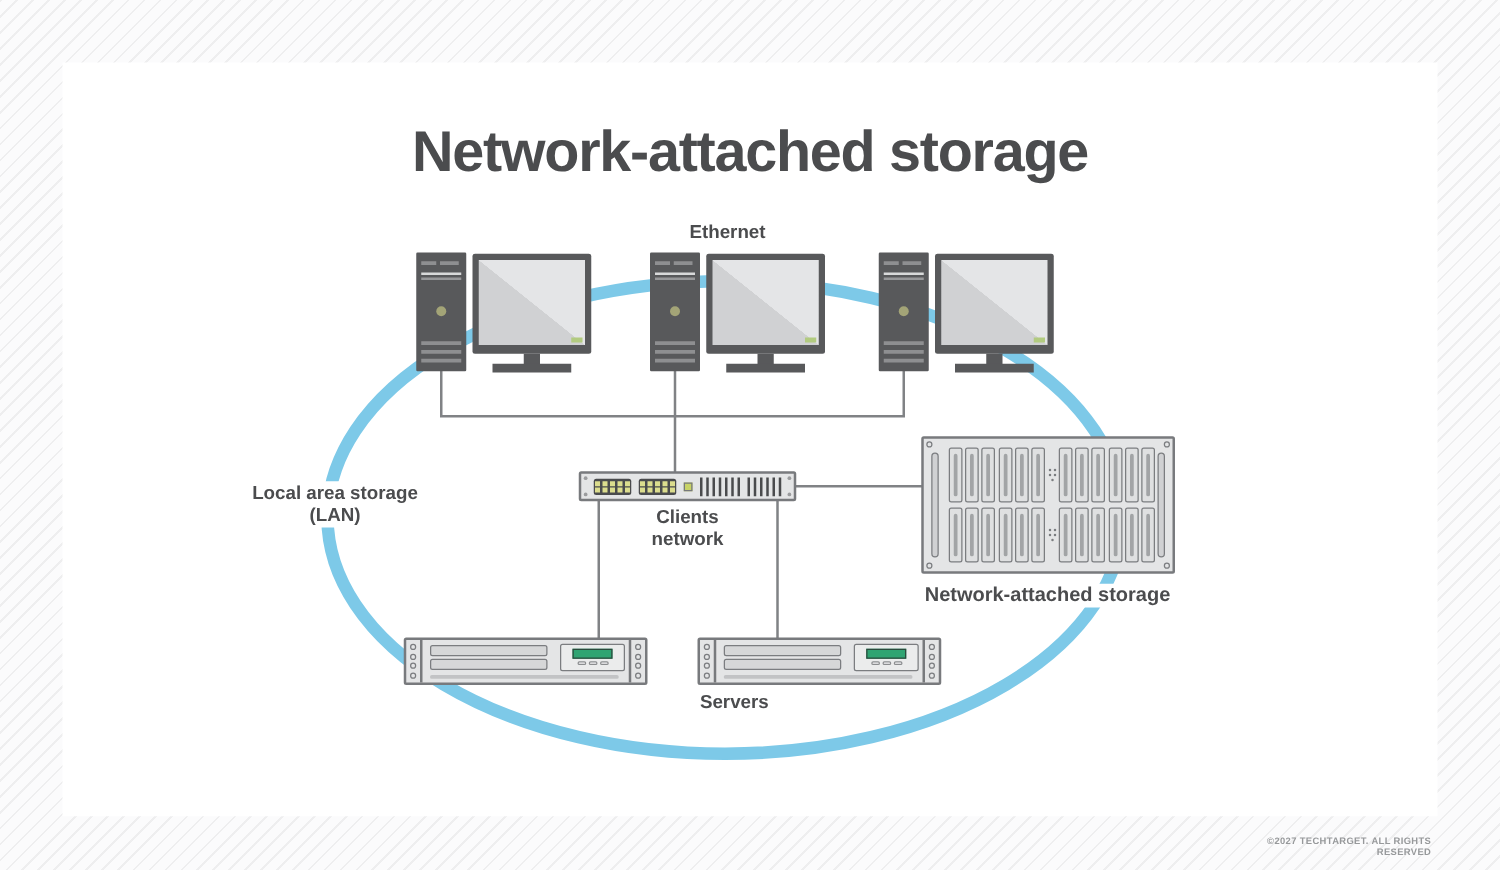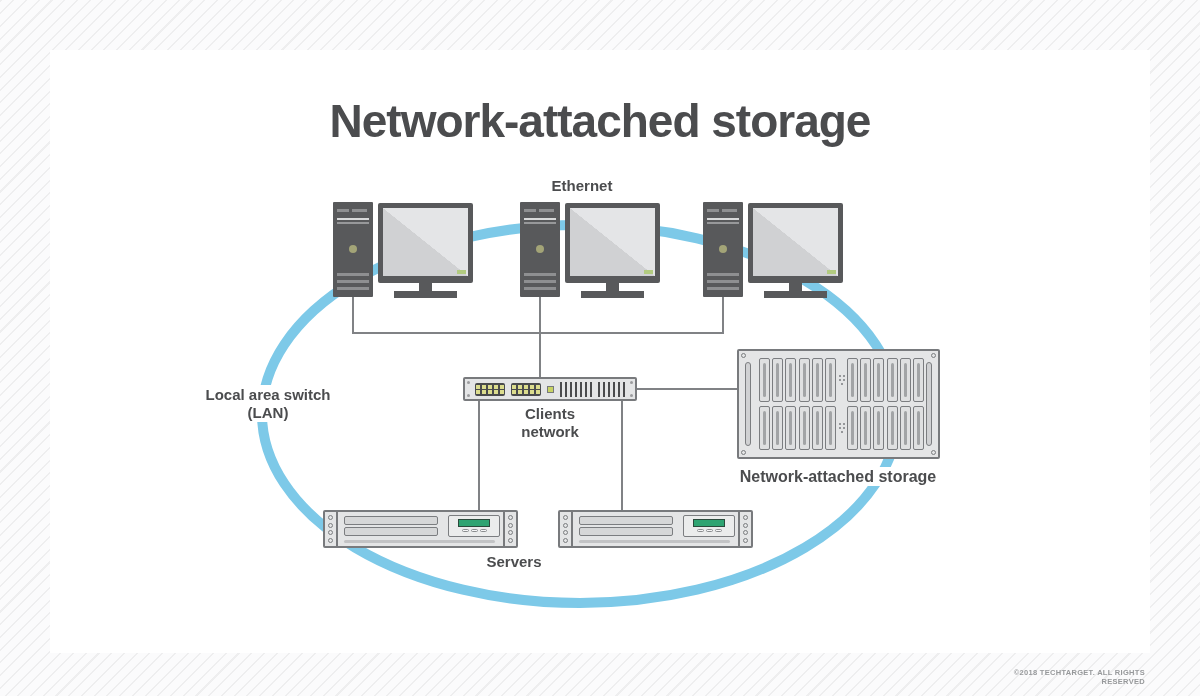--- a/index.html
+++ b/index.html
@@ -175,21 +175,21 @@
     <div class="monitor">
       <div class="screen">
         <i></i>
       </div>
     </div>
     <div class="neck"></div>
     <div class="mbase"></div>
   </div>
 
   <div class="dlabel" style="left:178px;top:386px;width:180px;">
-    <span class="whitebg">Local area switch</span><br>
+    <span class="whitebg">Local area storage</span><br>
     <span class="whitebg">(LAN)</span>
   </div>
 
   <div class="switch">
     <i class="corner c-tl"></i>
       <i class="corner c-tr"></i>
       <i class="corner c-bl"></i>
       <i class="corner c-br"></i>
     <div class="bank">
         <i></i>
@@ -346,17 +346,17 @@
       </div>
     </div>
     <div class="bracket br-r">
         <i></i>
         <i></i>
         <i></i>
         <i></i>
       </div>
   </div>
 
-  <div class="dlabel" style="left:464px;top:553px;width:100px;">Servers</div>
-
-  <div class="footer-note">©2018 TECHTARGET. ALL RIGHTS RESERVED</div>
+  <div class="dlabel" style="left:515px;top:553px;width:100px;text-align:right;">Servers</div>
+
+  <div class="footer-note">©2027 TECHTARGET. ALL RIGHTS RESERVED</div>
 
 </div>
 
 </body></html>

